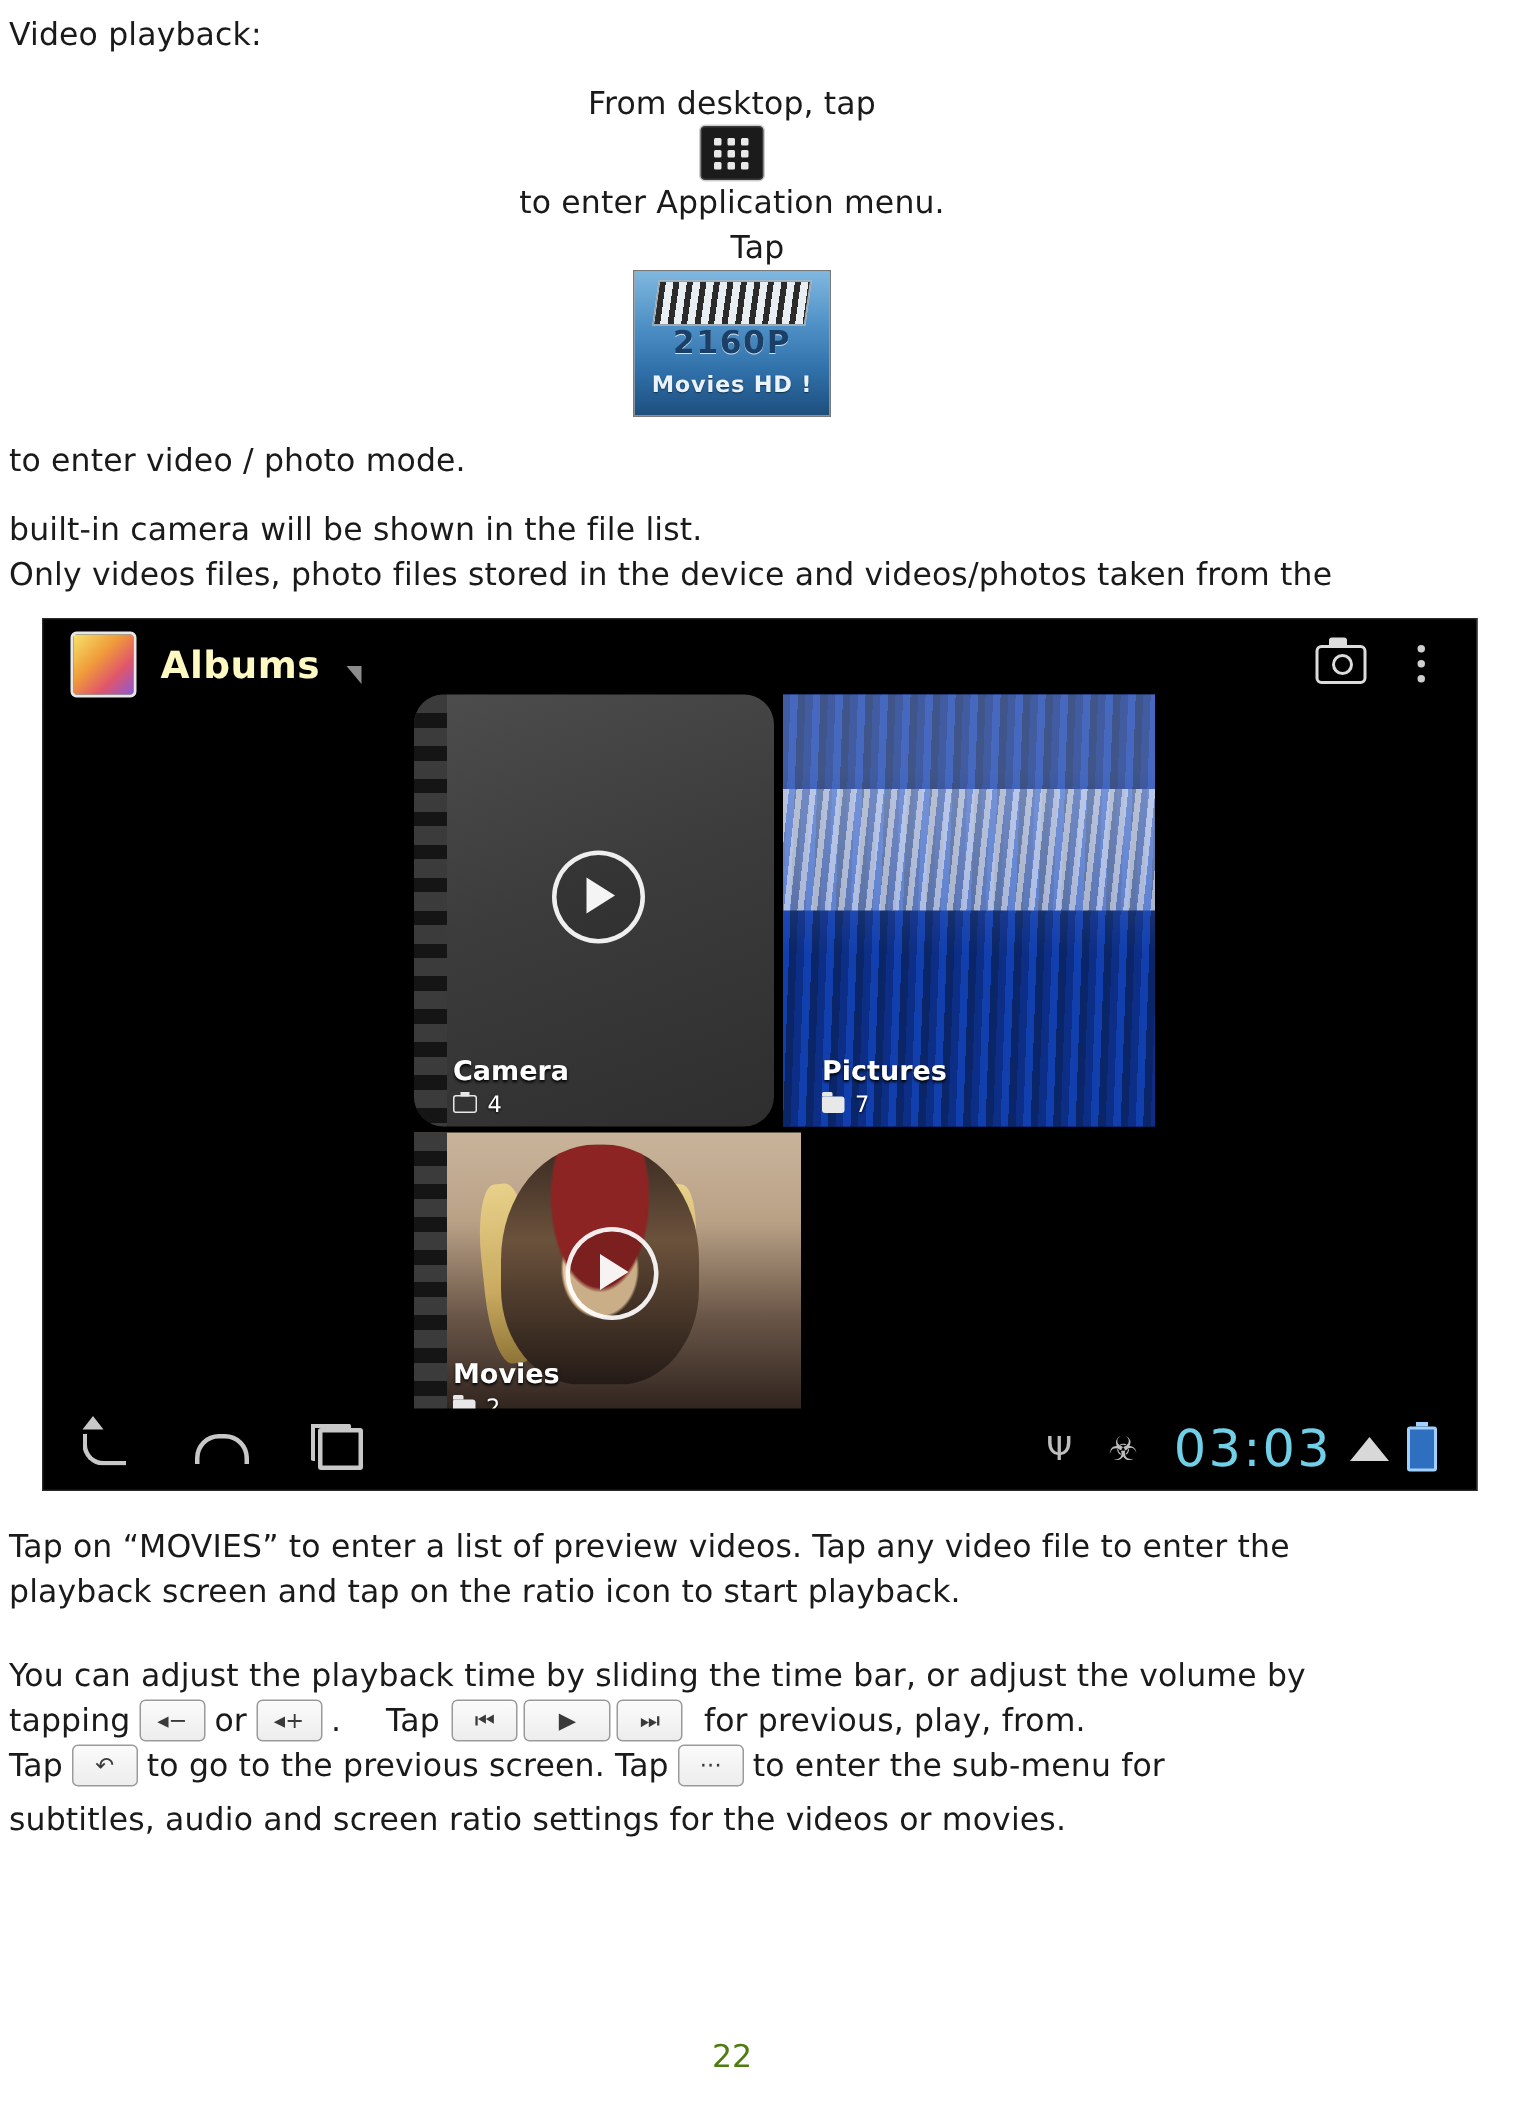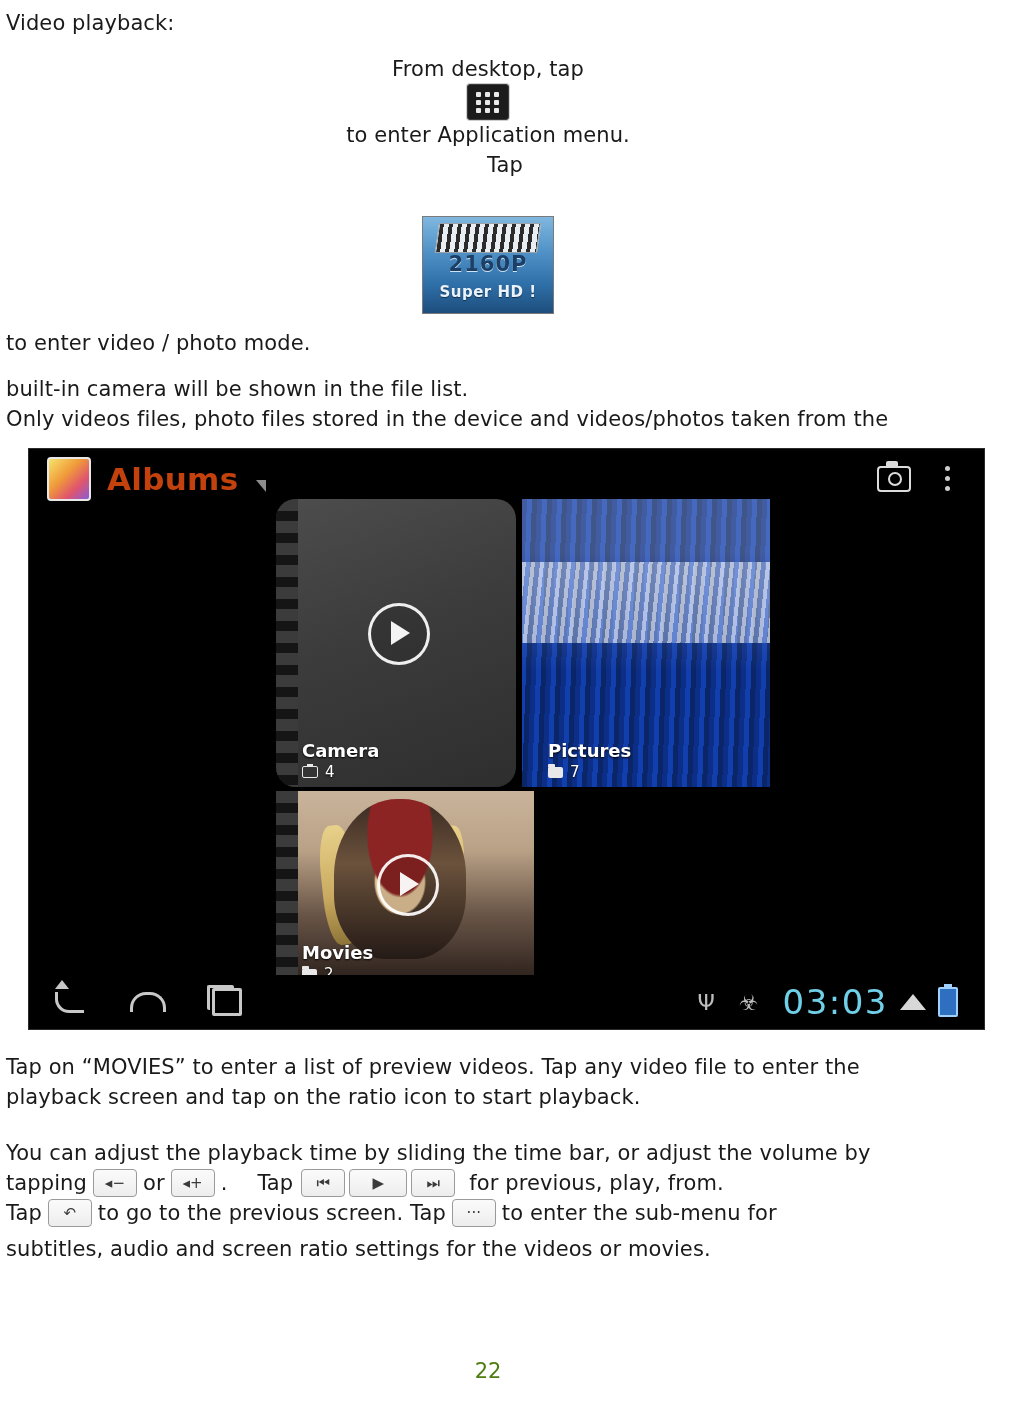--- a/index.html
+++ b/index.html
@@ -65,21 +65,20 @@
   
   .superhd {
     display: inline-block;
     width: 130px;
     height: 96px;
     background: linear-gradient(180deg, #7fb7df 0%, #4e90c6 38%, #2f6fa8 70%, #1d4e7d 100%);
     border: 1px solid #7a7a7a;
     position: relative;
     vertical-align: middle;
     overflow: hidden;
-    margin-top: 36px;
   }
   .superhd .film {
     position: absolute;
     left: 14px; top: 6px;
     width: 100px; height: 28px;
     background: #e9eef2;
     border: 1px solid #9aa4ab;
     transform: skewX(-8deg);
     background-image: repeating-linear-gradient(90deg,#2b2b2b 0 4px,#e9eef2 4px 9px);
   }
@@ -126,22 +125,22 @@
     box-sizing: border-box;
   }
   .albums-badge {
     width: 40px; height: 40px;
     border-radius: 4px;
     background: linear-gradient(135deg,#f6e36b 0%, #f09b3a 40%, #e0556c 70%, #8b5bd6 100%);
     border: 2px solid #e8e8e8;
     flex: none;
   }
   .albums-text {
-    color: #c2410c;
-    font-size: 31px;
+    color: #fef9c3;
+    font-size: 25px;
     font-weight: bold;
     margin-left: 16px;
     letter-spacing: 0.3px;
   }
   .albums-caret {
     width: 0; height: 0;
     border-left: 10px solid transparent;
     border-top: 12px solid #8c8c8c;
     margin-left: 18px;
     margin-top: 14px;
@@ -453,21 +452,21 @@
         <i style="left:26px;top:15px"></i>
       <i style="left:8px;top:23px"></i>
         <i style="left:17px;top:23px"></i>
         <i style="left:26px;top:23px"></i>
     </span>
     <span style="">to enter Application menu.</span>
     <span style="margin-left:34px;">Tap</span>
     <span class="superhd">
       <span class="film"></span>
       <span class="res">2160P</span>
-      <span class="label">Super HD !</span>
+      <span class="label">Movies HD !</span>
     </span>
   </div>
 
   <div class="line p" style="margin-top:14px;">to enter video / photo mode.</div>
 
   <div class="gap-md"></div>
 
   <div class="line p">built-in camera will be shown in the file list.</div>
   <div class="line p">Only videos files, photo files stored in the device and videos/photos taken from the</div>
 

